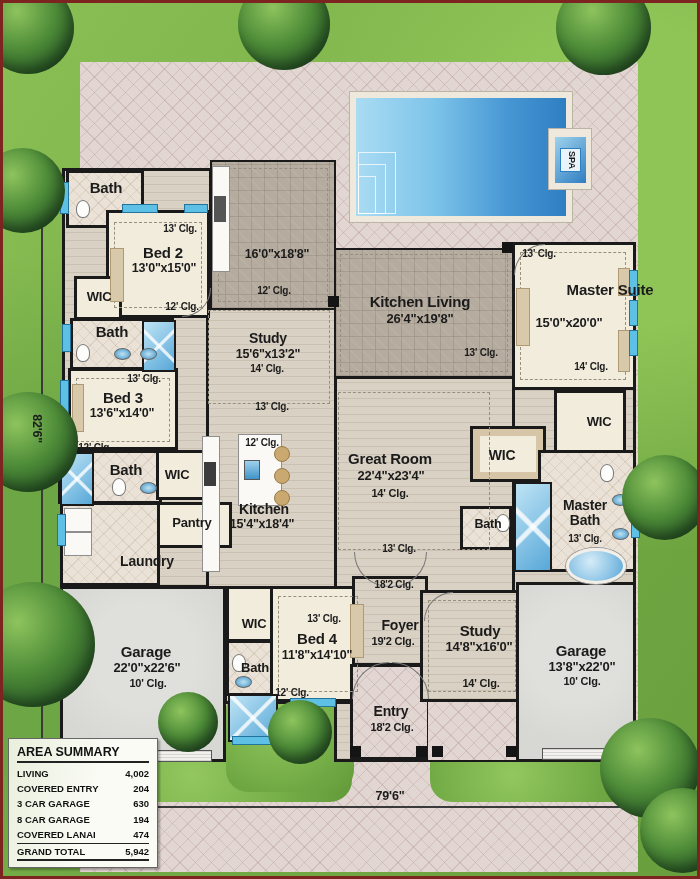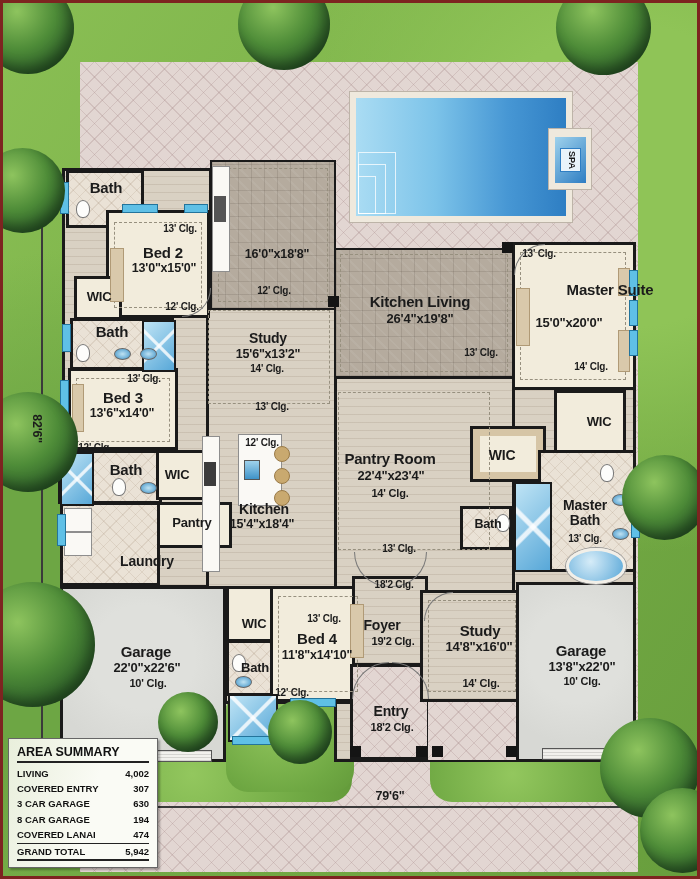--- a/index.html
+++ b/index.html
@@ -226,21 +226,21 @@
   <div class="lbl f10" style="left:267px;top:364px;">14' Clg.</div>
   <div class="lbl f10" style="left:272px;top:402px;">13' Clg.</div>
 
   <div class="lbl f12" style="left:277px;top:248px;">16'0"x18'8"</div>
   <div class="lbl f10" style="left:274px;top:286px;">12' Clg.</div>
 
   <div class="lbl f15" style="left:420px;top:294px;">Kitchen Living</div>
   <div class="lbl f13" style="left:420px;top:312px;">26'4"x19'8"</div>
   <div class="lbl f10" style="left:481px;top:348px;">13' Clg.</div>
 
-  <div class="lbl f15" style="left:390px;top:451px;">Pantry Room</div>
+  <div class="lbl f15" style="left:390px;top:451px;">Great Room</div>
   <div class="lbl f13" style="left:391px;top:469px;">22'4"x23'4"</div>
   <div class="lbl f11" style="left:390px;top:488px;">14' Clg.</div>
   <div class="lbl f10" style="left:399px;top:544px;">13' Clg.</div>
 
   <div class="lbl f10" style="left:539px;top:249px;">13' Clg.</div>
   <div class="lbl f15" style="left:570px;top:282px;margin-left:40px;">Master Suite</div>
   <div class="lbl f13" style="left:569px;top:316px;">15'0"x20'0"</div>
   <div class="lbl f10" style="left:591px;top:362px;">14' Clg.</div>
   <div class="lbl f13" style="left:599px;top:415px;">WIC</div>
   <div class="lbl f14" style="left:502px;top:448px;">WIC</div>
@@ -253,21 +253,21 @@
   <div class="lbl f11" style="left:148px;top:678px;">10' Clg.</div>
 
   <div class="lbl f13" style="left:254px;top:617px;">WIC</div>
   <div class="lbl f13" style="left:255px;top:661px;">Bath</div>
   <div class="lbl f10" style="left:324px;top:614px;">13' Clg.</div>
   <div class="lbl f15" style="left:317px;top:631px;">Bed 4</div>
   <div class="lbl f12" style="left:317px;top:649px;">11'8"x14'10"</div>
   <div class="lbl f10" style="left:292px;top:688px;">12' Clg.</div>
 
   <div class="lbl f10" style="left:394px;top:580px;">18'2 Clg.</div>
-  <div class="lbl f14" style="left:382px;top:618px;">Foyer</div>
+  <div class="lbl f14" style="left:400px;top:618px;">Foyer</div>
   <div class="lbl f11" style="left:393px;top:636px;">19'2 Clg.</div>
   <div class="lbl f14" style="left:391px;top:704px;">Entry</div>
   <div class="lbl f11" style="left:392px;top:722px;">18'2 Clg.</div>
 
   <div class="lbl f15" style="left:480px;top:623px;">Study</div>
   <div class="lbl f13" style="left:479px;top:640px;">14'8"x16'0"</div>
   <div class="lbl f11" style="left:481px;top:678px;">14' Clg.</div>
 
   <div class="lbl f15" style="left:581px;top:643px;">Garage</div>
   <div class="lbl f13" style="left:582px;top:660px;">13'8"x22'0"</div>
@@ -293,21 +293,21 @@
   <div class="tree" style="left:268px;top:700px;width:64px;height:64px;"></div>
 
   <div class="summary">
     <div class="ttl">AREA SUMMARY</div>
     <div class="srow">
       <span>LIVING</span>
       <span>4,002</span>
     </div>
     <div class="srow">
       <span>COVERED ENTRY</span>
-      <span>307</span>
+      <span>204</span>
     </div>
     <div class="srow">
       <span>3 CAR GARAGE</span>
       <span>630</span>
     </div>
     <div class="srow">
       <span>8 CAR GARAGE</span>
       <span>194</span>
     </div>
     <div class="srow">

